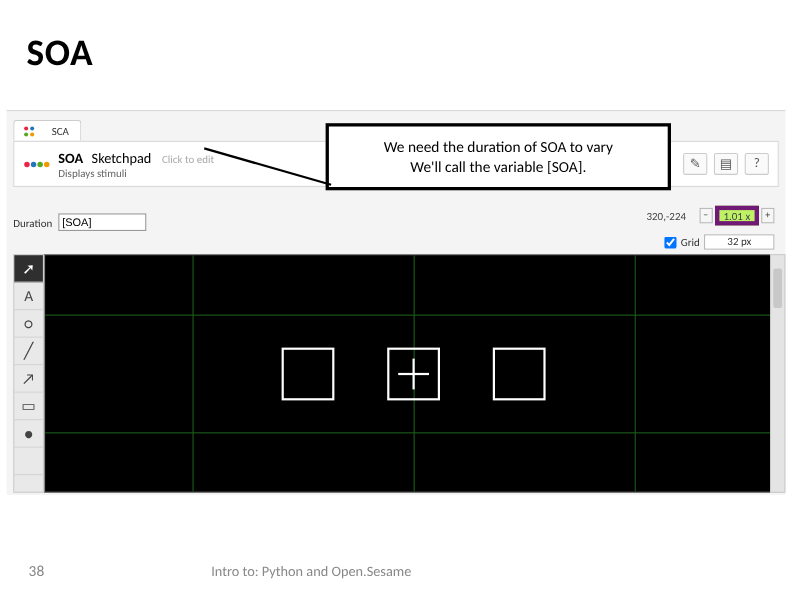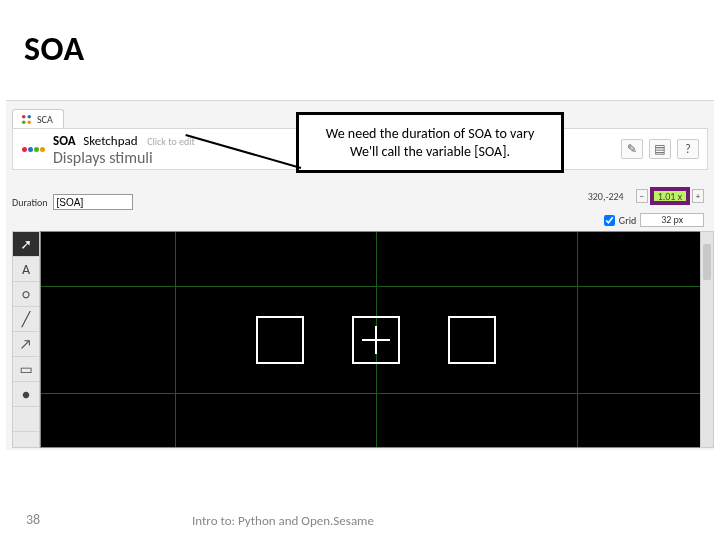--- a/index.html
+++ b/index.html
@@ -1,34 +1,34 @@
 <!DOCTYPE html>
 <html><head>
 <meta charset="utf-8">
 <style>
   * { box-sizing: border-box; margin: 0; padding: 0; }
   html, body { width: 720px; height: 540px; font-family: "Segoe UI", Calibri, Arial, sans-serif; background: #fff; overflow: hidden; }
   .slide { position: relative; width: 720px; height: 540px; }
   .title { position: absolute; left: 24px; top: 28px; font-size: 34px; font-weight: 700; color: #000; letter-spacing: 0.5px; }
   .app-frame { position: absolute; left: 6px; top: 100px; width: 708px; height: 350px; background: #f4f4f4; border-top: 1px solid #d8d8d8; }
   .tab-strip { position: absolute; left: 6px; top: 5px; height: 22px; display: flex; align-items: flex-end; }
-  .tab { background: #fff; border: 1px solid #ccc; border-bottom: none; padding: 3px 10px 2px 8px; font-size: 10px; color: #333; border-radius: 3px 3px 0 0; display: flex; align-items: center; gap: 5px; }
+  .tab { background: #fff; border: 1px solid #ccc; border-bottom: none; padding: 3px 10px 2px 8px; font-size: 10px; color: #333; border-radius: 3px 3px 0 0; display: flex; align-items: center; gap: 15px; }
   .tab-icon { width: 11px; height: 11px; }
   .item-header { position: absolute; left: 6px; top: 27px; right: 6px; height: 42px; background: #fff; border: 1px solid #d8d8d8; display: flex; align-items: center; padding: 0 8px; }
   .item-header .big-icon { width: 24px; height: 24px; display: flex; align-items: center; justify-content: center; flex-wrap: wrap; gap: 1px; }
   .big-icon .dot { width: 5px; height: 5px; border-radius: 50%; }
   .big-icon .d1 { background: #e24; }
   .big-icon .d2 { background: #27b; }
   .big-icon .d3 { background: #5a2; }
   .big-icon .d4 { background: #e90; }
   .head-text { margin-left: 8px; line-height: 1.1; }
   .head-text .name { font-size: 13px; font-weight: 700; }
   .head-text .type { font-size: 13px; font-weight: 400; margin-left: 4px; }
   .head-text .hint { font-size: 10px; color: #aaa; margin-left: 6px; }
-  .head-text .desc { font-size: 16px; color: #666; }
+  .head-text .desc { font-size: 10px; color: #666; }
   .head-right { margin-left: auto; display: flex; gap: 6px; align-items: center; }
   .hdr-btn { width: 22px; height: 20px; border: 1px solid #ccc; background: #fafafa; border-radius: 2px; display: flex; align-items: center; justify-content: center; font-size: 12px; color: #555; }
   .duration-row { position: absolute; left: 6px; top: 90px; height: 22px; display: flex; align-items: center; gap: 6px; font-size: 10px; color: #333; }
   .duration-row input { width: 80px; height: 16px; font-size: 10px; padding: 0 2px; border: 1px solid #999; }
   .status-right { position: absolute; right: 10px; top: 86px; display: flex; align-items: center; gap: 12px; font-size: 10px; color: #444; justify-content: space-between; }
   .status-right .zoom { display: flex; align-items: center; gap: 2px; }
   .status-right .zoom-val { border: 4px solid #701a75; background: #bef264; padding: 0 4px; height: 18px; line-height: 12px; }
   .status-right .step { width: 12px; height: 14px; border: 1px solid #bbb; background: #f6f6f6; text-align: center; line-height: 12px; font-size: 9px; }
   .grid-row { position: absolute; right: 10px; top: 112px; display: flex; align-items: center; gap: 4px; font-size: 10px; color: #333; }
   .grid-row input[type="checkbox"] { width: 11px; height: 11px; }
@@ -43,21 +43,21 @@
   .hline { position: absolute; height: 1px; left: 0; right: 0; background: #1a5d1a; }
   
   .stim-box { position: absolute; width: 48px; height: 48px; border: 2px solid #fff; background: transparent; top: calc(50% - 24px); }
   
   .fix { position: absolute; top: 50%; left: 50%; width: 28px; height: 28px; transform: translate(-50%,-50%); }
   .fix .h { position: absolute; left: 0; right: 0; top: 13px; height: 2px; background: #fff; }
   .fix .v { position: absolute; top: 0; bottom: 0; left: 13px; width: 2px; background: #fff; }
   .scroll-v { position: absolute; right: 0; top: 130px; bottom: 2px; width: 14px; background: #e4e4e4; border: 1px solid #ccc; }
   .scroll-v .thumb { position: absolute; left: 2px; right: 2px; top: 12px; height: 36px; background: #c8c8c8; border-radius: 2px; }
   .scroll-h-dots { position: absolute; right: 10px; top: 125px; font-size: 10px; color: #888; letter-spacing: 2px; }
-  .callout { position: absolute; left: 296px; top: 112px; width: 268px; background: #fff; border: 3px solid #000; padding: 10px 1px; font-size: 14px; line-height: 1.25; text-align: center; z-index: 50; }
+  .callout { position: absolute; left: 296px; top: 112px; width: 314px; background: #fff; border: 3px solid #000; padding: 10px 1px; font-size: 14px; line-height: 1.25; text-align: center; z-index: 50; }
   .callout .lead { position: absolute; left: -118px; top: 52px; width: 120px; height: 2px; background: #000; transform-origin: right center; transform: rotate(16deg); }
   .page-num { position: absolute; left: 26px; bottom: 12px; font-size: 14px; color: #888; }
   .footer { position: absolute; left: 192px; bottom: 12px; font-size: 13px; color: #888; }
 </style>
 </head>
 <body>
 
 <div class="slide">
   <div class="title">SOA</div>
 

